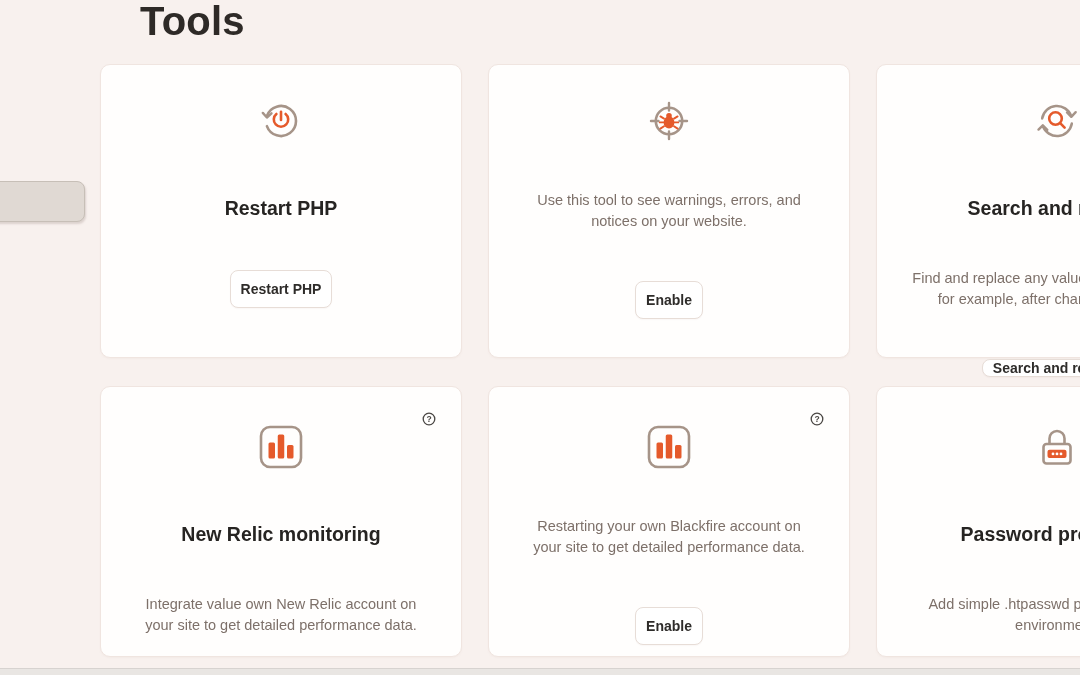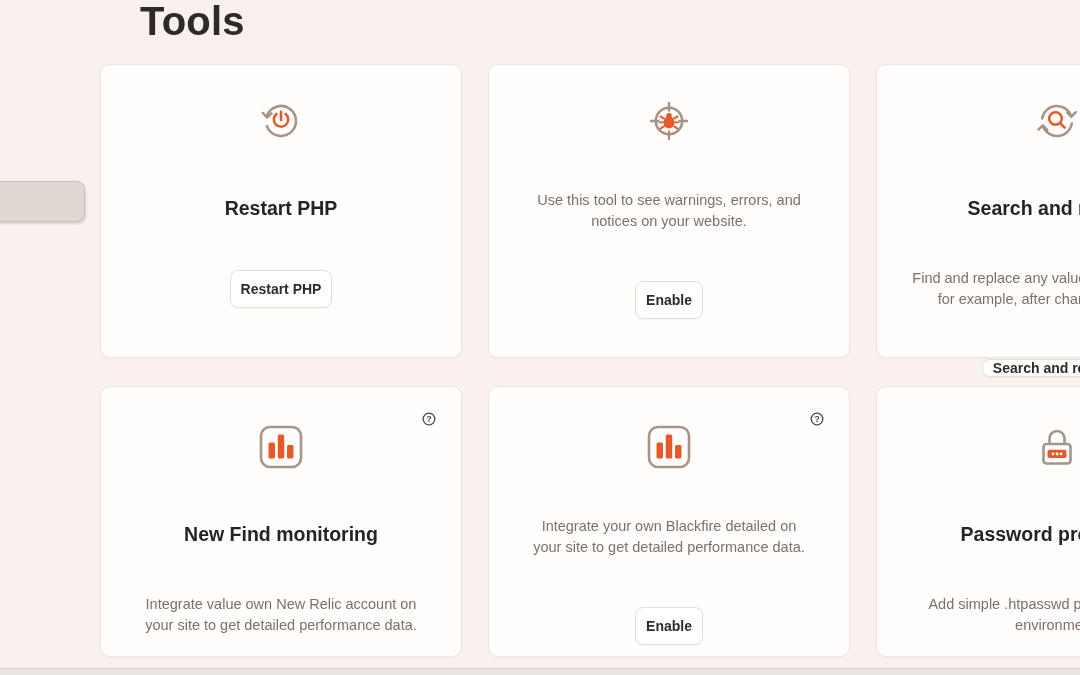--- a/index.html
+++ b/index.html
@@ -181,21 +181,21 @@
       </svg>
     </span>
     <span class="icon-wrap">
       <svg width="44" height="44" viewBox="0 0 44 44" fill="none">
         <rect x="2" y="2" width="40" height="40" rx="9" stroke="#a69488" stroke-width="2.6"></rect>
         <rect x="9.5" y="17.5" width="6.5" height="16" rx="1.5" fill="#e55a2b"></rect>
         <rect x="18.75" y="9.5" width="6.5" height="24" rx="1.5" fill="#e55a2b"></rect>
         <rect x="28" y="20" width="6.5" height="13.5" rx="1.5" fill="#e55a2b"></rect>
       </svg>
     </span>
-    <h2>New Find monitoring</h2>
+    <h2>New Relic monitoring</h2>
     <p class="desc">
       <span>Integrate value own New Relic account on</span>
       <span>your site to get detailed performance data.</span>
     </p>
     <button class="btn">Enable</button>
   </div>
 
   <div class="card row2">
     <span class="help">
       <svg width="14" height="14" viewBox="0 0 14 14" fill="none">
@@ -205,21 +205,21 @@
     </span>
     <span class="icon-wrap">
       <svg width="44" height="44" viewBox="0 0 44 44" fill="none">
         <rect x="2" y="2" width="40" height="40" rx="9" stroke="#a69488" stroke-width="2.6"></rect>
         <rect x="9.5" y="17.5" width="6.5" height="16" rx="1.5" fill="#e55a2b"></rect>
         <rect x="18.75" y="9.5" width="6.5" height="24" rx="1.5" fill="#e55a2b"></rect>
         <rect x="28" y="20" width="6.5" height="13.5" rx="1.5" fill="#e55a2b"></rect>
       </svg>
     </span>
     <p class="desc">
-      <span>Integrate your own Blackfire detailed on</span>
+      <span>Restarting your own Blackfire account on</span>
       <span>your site to get detailed performance data.</span>
     </p>
     <button class="btn">Enable</button>
   </div>
 
   <div class="card row2">
     <span class="icon-wrap">
       <svg width="44" height="44" viewBox="0 0 44 44" fill="none">
         <path d="M 14.5 19 V 13.5 A 7.5 7.5 0 0 1 29.5 13.5 V 19" stroke="#a69488" stroke-width="2.6"></path>
         <rect x="8.5" y="19" width="27" height="19.5" rx="3" stroke="#a69488" stroke-width="2.6" fill="#fffefd"></rect>

